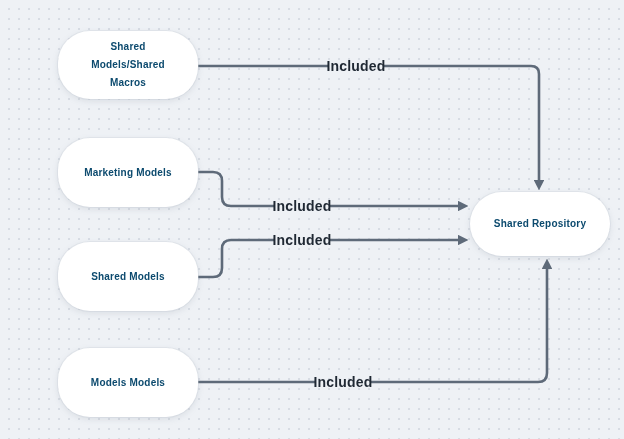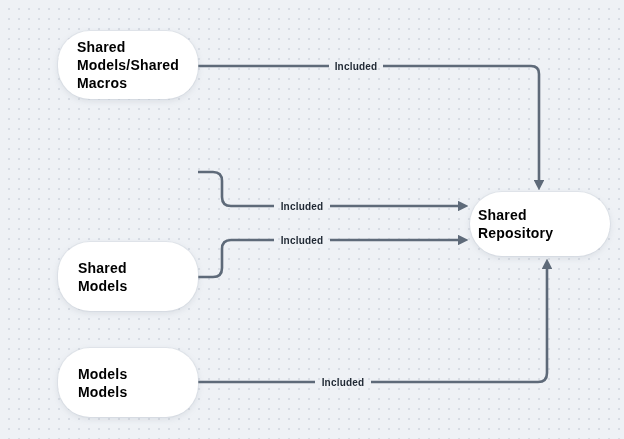--- a/index.html
+++ b/index.html
@@ -35,34 +35,34 @@
     stroke-width: 2.6;
   }
   .node {
     position: absolute;
     background: #ffffff;
     border-radius: 32px;
     box-shadow: 0 2px 6px rgba(120, 132, 152, 0.18), 0 0 0 1px rgba(210, 215, 224, 0.35);
     display: flex;
     align-items: center;
     justify-content: center;
-    text-align: left;
-    color: #000000;
-    font-size: 14px;
+    text-align: center;
+    color: #0c4a6e;
+    font-size: 10px;
     font-weight: 600;
     line-height: 18px;
     letter-spacing: 0.2px;
     padding: 0 20px;
     box-sizing: border-box;
   }
   .edge-label {
     position: absolute;
     transform: translate(-50%, -50%);
     color: #1f2833;
-    font-size: 10px;
+    font-size: 14px;
     font-weight: 600;
     letter-spacing: 0.2px;
     white-space: nowrap;
   }
 </style>
 </head>
 <body>
 
 <div class="canvas">
 
@@ -79,20 +79,23 @@
 
     <path class="edge" marker-end="url(#arrow)" d="M198 277 H213 Q222 277 222 268 V249 Q222 240 231 240 H274 M330 240 H460"></path>
 
     <path class="edge" marker-end="url(#arrow)" d="M198 382 H315 M371 382 H538 Q547 382 547 373 V267"></path>
   </svg>
 
   <div class="node" style="left:58px; top:31px; width:140px; height:68px;">
     <span>Shared Models/Shared Macros</span>
   </div>
 
+  <div class="node" style="left:58px; top:138px; width:140px; height:69px; padding:0 12px;">
+    <span>Marketing Models</span>
+  </div>
 
   <div class="node" style="left:58px; top:242px; width:140px; height:69px;">
     <span>Shared Models</span>
   </div>
 
   <div class="node" style="left:58px; top:348px; width:140px; height:69px;">
     <span>Models Models</span>
   </div>
 
   <div class="node" style="left:470px; top:192px; width:140px; height:64px; padding:4px 8px;">

